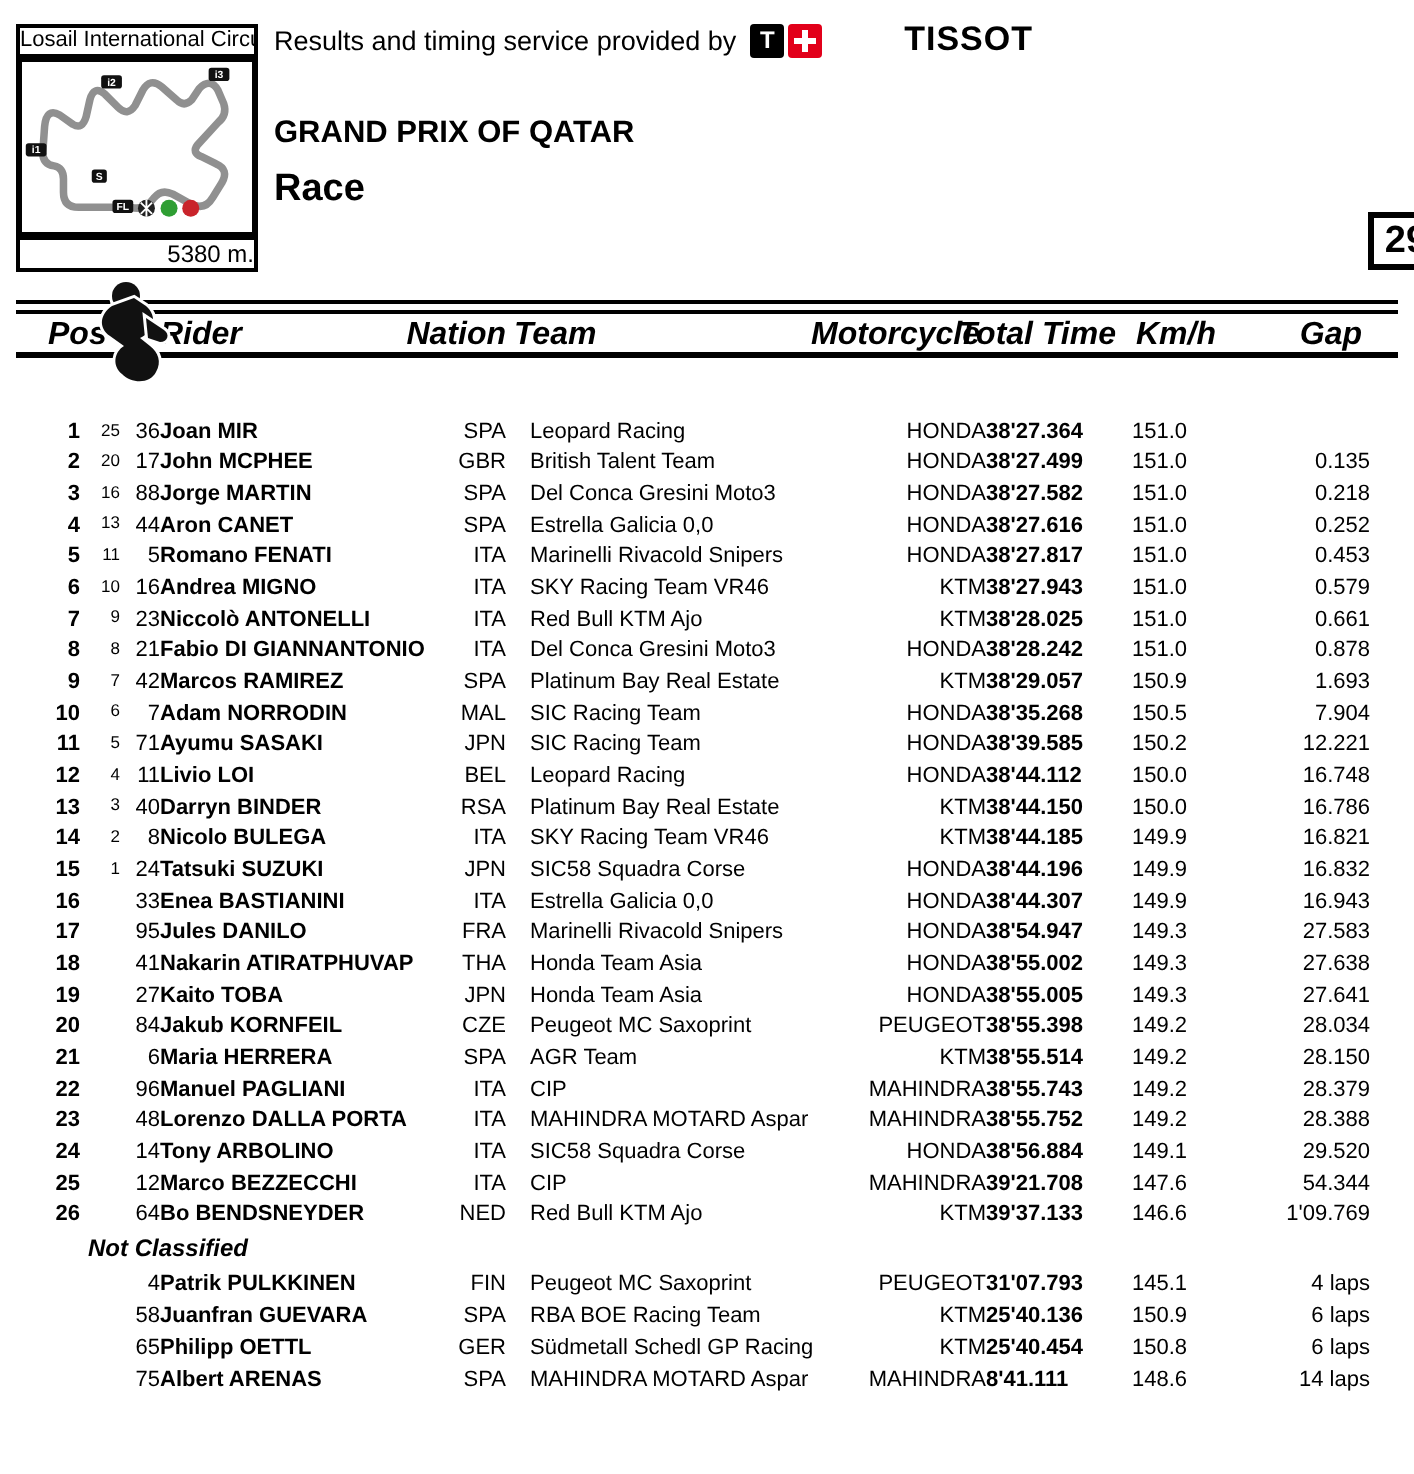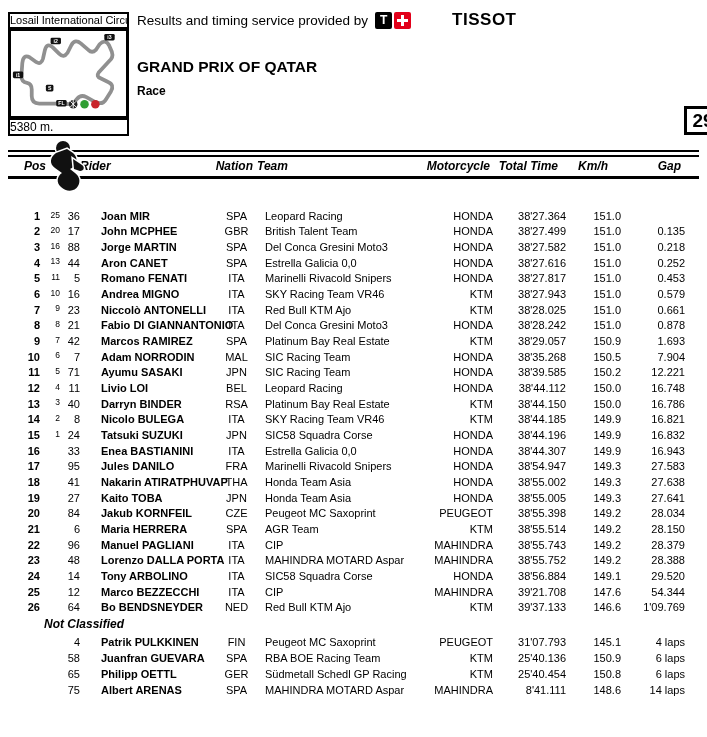--- a/index.html
+++ b/index.html
@@ -15,83 +15,83 @@
     border:2px solid #000; font-size:11px; line-height:13px; text-align:center;
     white-space:nowrap; overflow:hidden;
   }
   .map-box {
     left:8px; top:28px; width:121px; height:91px; box-sizing:border-box;
     border:3px solid #000; background:#fff;
   }
   .map-box svg { display:block; width:100%; height:100%; }
   .map-length {
     left:8px; top:118px; width:121px; height:18px; box-sizing:border-box;
-    border:2px solid #000; font-size:12px; line-height:14px; text-align:left;
+    border:2px solid #000; font-size:12px; line-height:14px; text-align:right;
   }
 
   
   .service-row { left:137px; top:10px; display:flex; align-items:center; gap:7px; font-size:13.5px; }
   .tissot { display:flex; align-items:center; gap:2px; }
   .tissot-t {
     width:17px; height:17px; background:#000; color:#fff; border-radius:2px;
     display:flex; align-items:center; justify-content:center;
     font-size:12px; font-weight:bold;
   }
   .tissot-cross { width:17px; height:17px; border-radius:2px; background:#e2001a; position:relative; }
   .tissot-cross::before, .tissot-cross::after { content:""; position:absolute; background:#fff; }
   .tissot-cross::before { left:7px; top:3px; width:3px; height:11px; }
   .tissot-cross::after  { left:3px; top:7px; width:11px; height:3px; }
   .tissot-word { font-size:17px; font-weight:bold; letter-spacing:0.5px;margin-left:39px; }
 
   .category { right:12px; top:24px; font-size:23px; font-weight:bold; }
   .category sup { font-size:10px; }
 
   .event-title { left:137px; top:58px; font-size:15.5px; font-weight:bold; }
-  .session     { left:137px; top:84px; font-size:12px;   font-weight:bold; }
+  .session     { left:137px; top:84px; font-size:19px;   font-weight:bold; }
   .classif     { left:137px; top:108px; font-size:15px;  font-weight:bold; }
 
   .page-num {
     left:656px; top:106px; width:38px; height:29px; box-sizing:border-box;
     border:3px solid #000; font-size:19px; font-weight:bold;
     display:flex; align-items:center; justify-content:center;margin-left:28px;
   }
 
   
   .hline { left:8px; width:691px; background:#000; }
   .l1 { top:150px; height:2px; }
   .l2 { top:155px; height:2px; }
   .l3 { top:176px; height:3px; }
 
-  .col-head { top:159px; font-size:12px; font-weight:bold; font-style:italic; white-space:nowrap; }
+  .col-head { top:159px; font-size:16px; font-weight:bold; font-style:italic; white-space:nowrap; }
   .ta-r { text-align:right; }
 
   .rider-icon { left:46px; top:138px; width:44px; height:56px; z-index:2; }
 
   
   .rows { left:8px; width:685px; }
   .rows-classified { top:208px; }
   .nc-label { left:8px; top:617px; font-size:12px; font-weight:bold; font-style:italic;margin-left:36px; }
   .rows-nc { top:634px; }
   .rows-nc .trow { height:16px; }
 
   .trow {
     display:grid;
     grid-template-columns:32px 20px 20px 140px 33px 155px 85px 73px 55px 64px;
     height:15.66px; align-items:center; font-size:11px; white-space:nowrap;
   }
   .cell { overflow:visible; }
   .c-pos        { text-align:right; font-weight:bold; }
   .c-points     { text-align:right; font-size:8.5px; align-self:start; padding-top:1.5px; }
   .c-number     { text-align:right; }
-  .c-rider      { padding-left:0; font-weight:bold;margin-left:21px; }
-  .c-nation     { text-align:center; }
+  .c-rider      { padding-left:0; font-weight:bold; }
+  .c-nation     { text-align:right; }
   .c-team       { padding-left:12px; }
   .c-motorcycle { text-align:right; }
-  .c-total_time { text-align:right; font-weight:normal; }
-  .c-kmh        { text-align:right; }
+  .c-total_time { font-weight:bold; }
+  .c-kmh        { }
   .c-gap        { text-align:right; }
 </style>
 </head>
 <body>
 
 <div class="page">
 
   <div class="abs map-title">Losail International Circuit</div>
   <div class="abs map-box">
     <svg viewBox="0 0 122 86">

